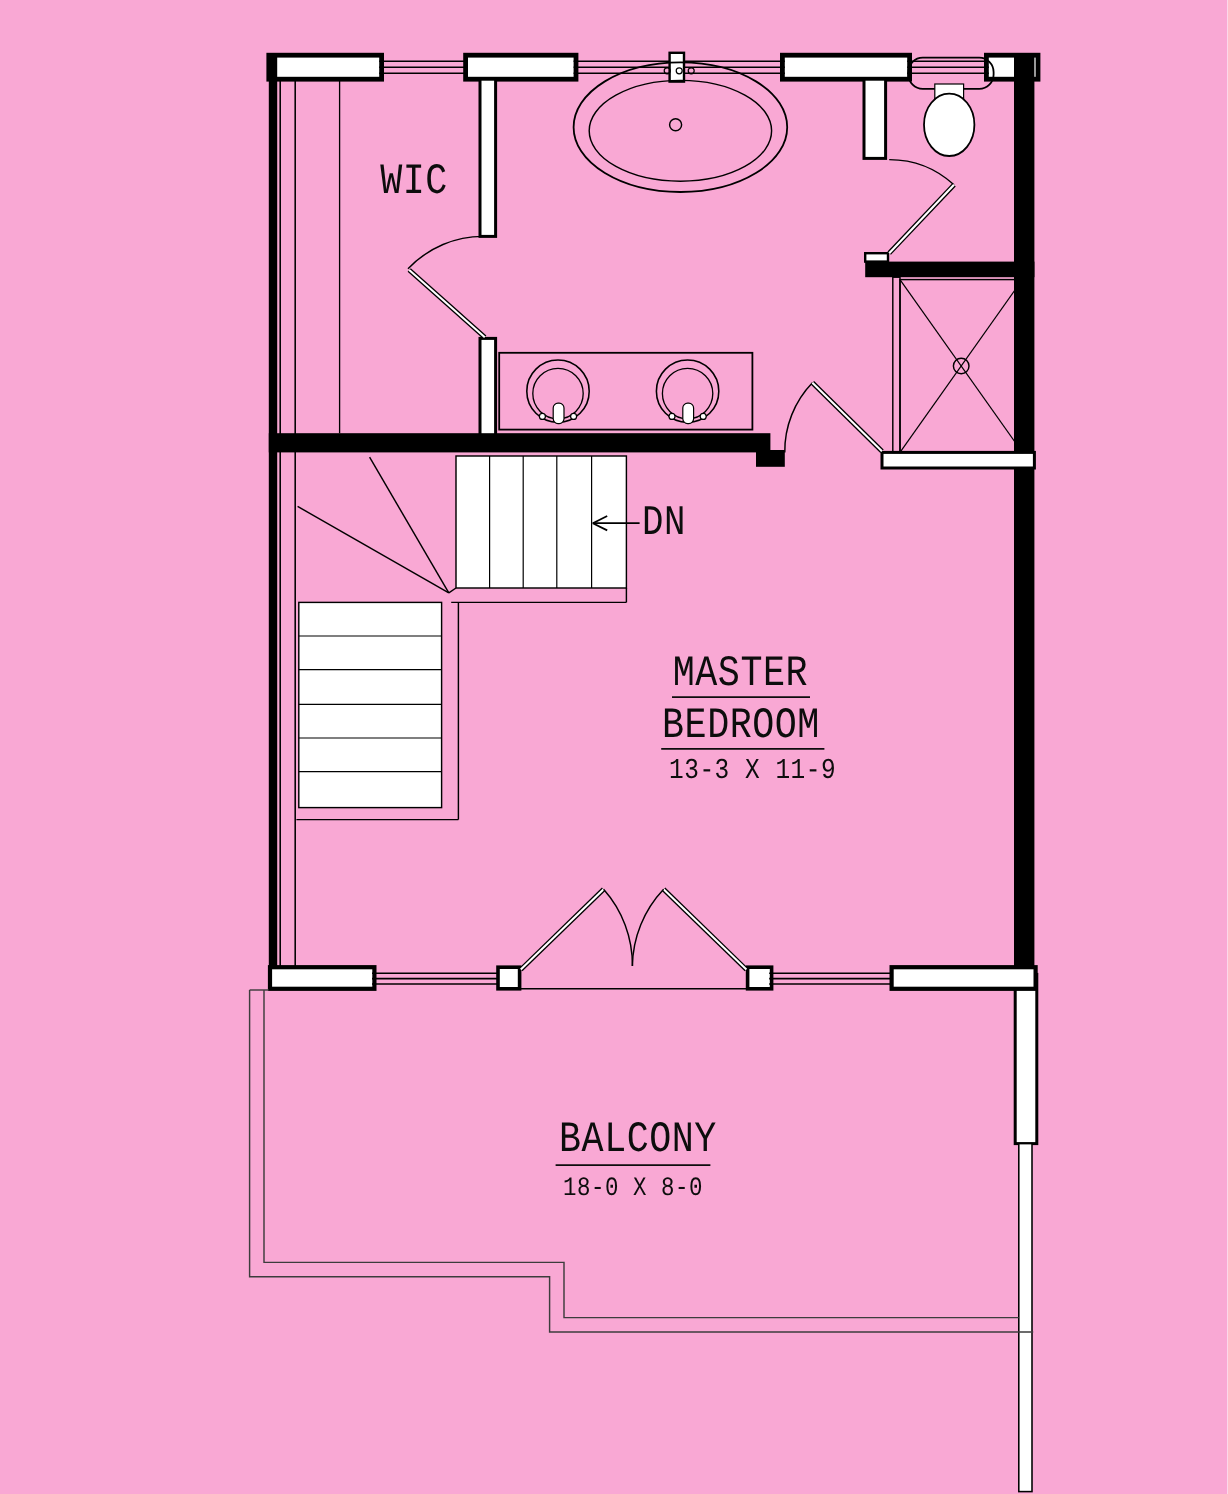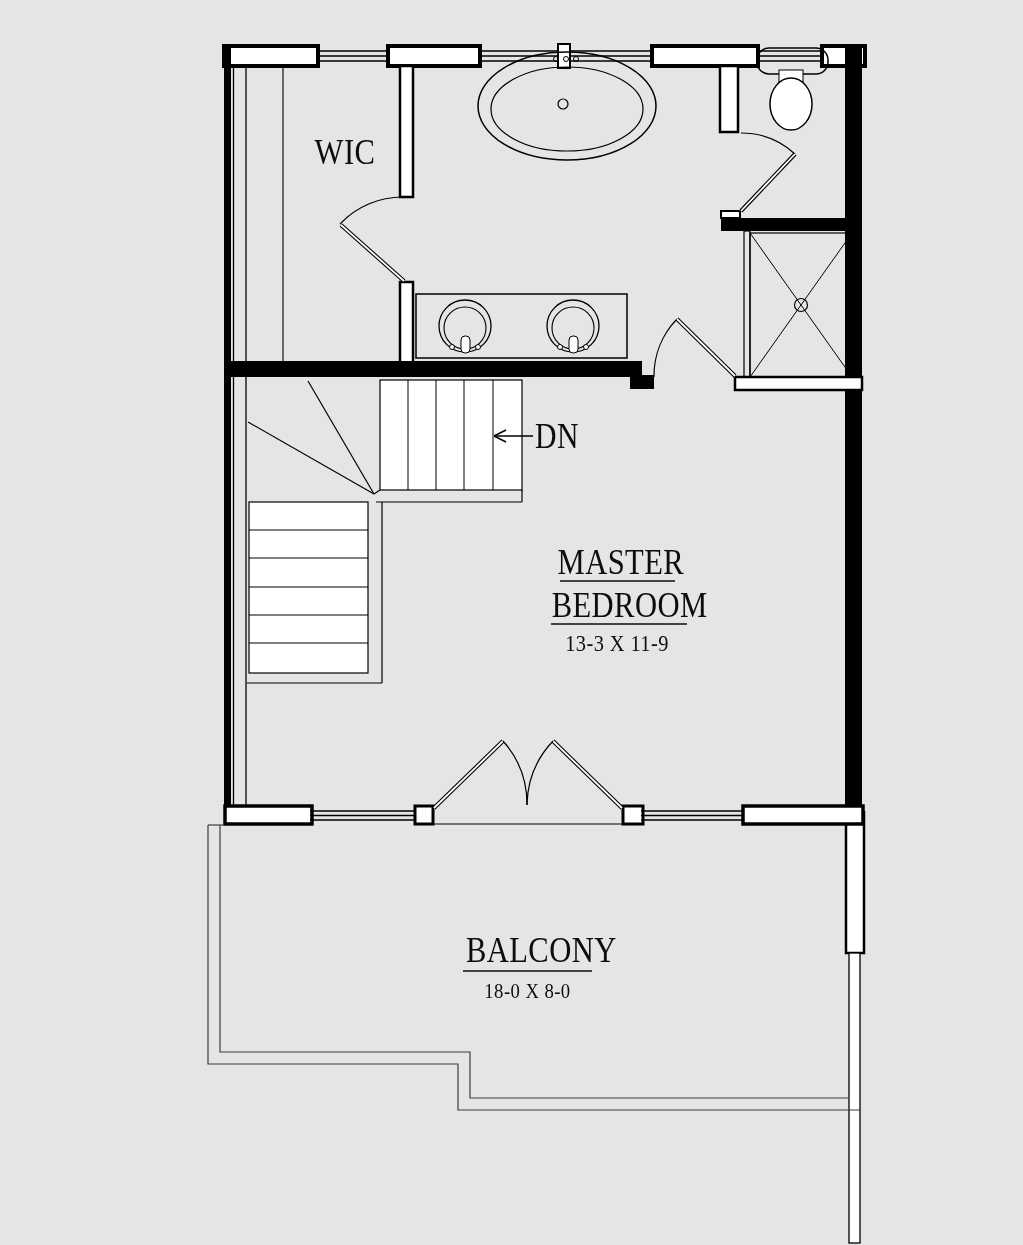--- a/index.html
+++ b/index.html
@@ -1,20 +1,20 @@
 <!DOCTYPE html>
 <html><head>
 <meta charset="utf-8">
 <style>
   html,body { margin:0; padding:0; background:#ffffff; }
   #plan {
     position:relative;
     width:1023px; height:1245px;
-    background:#e5e5e5;
-    font-family:Liberation Serif, serif;
+    background:#f9a8d4;
+    font-family:Liberation Mono, monospace;
     overflow:hidden;
   }
   #plan svg { position:absolute; left:0; top:0; }
   .label {
     position:absolute;
     color:#0d0d0d;
     line-height:1;
     text-align:center;
     white-space:nowrap;
     transform:scaleX(0.85);

